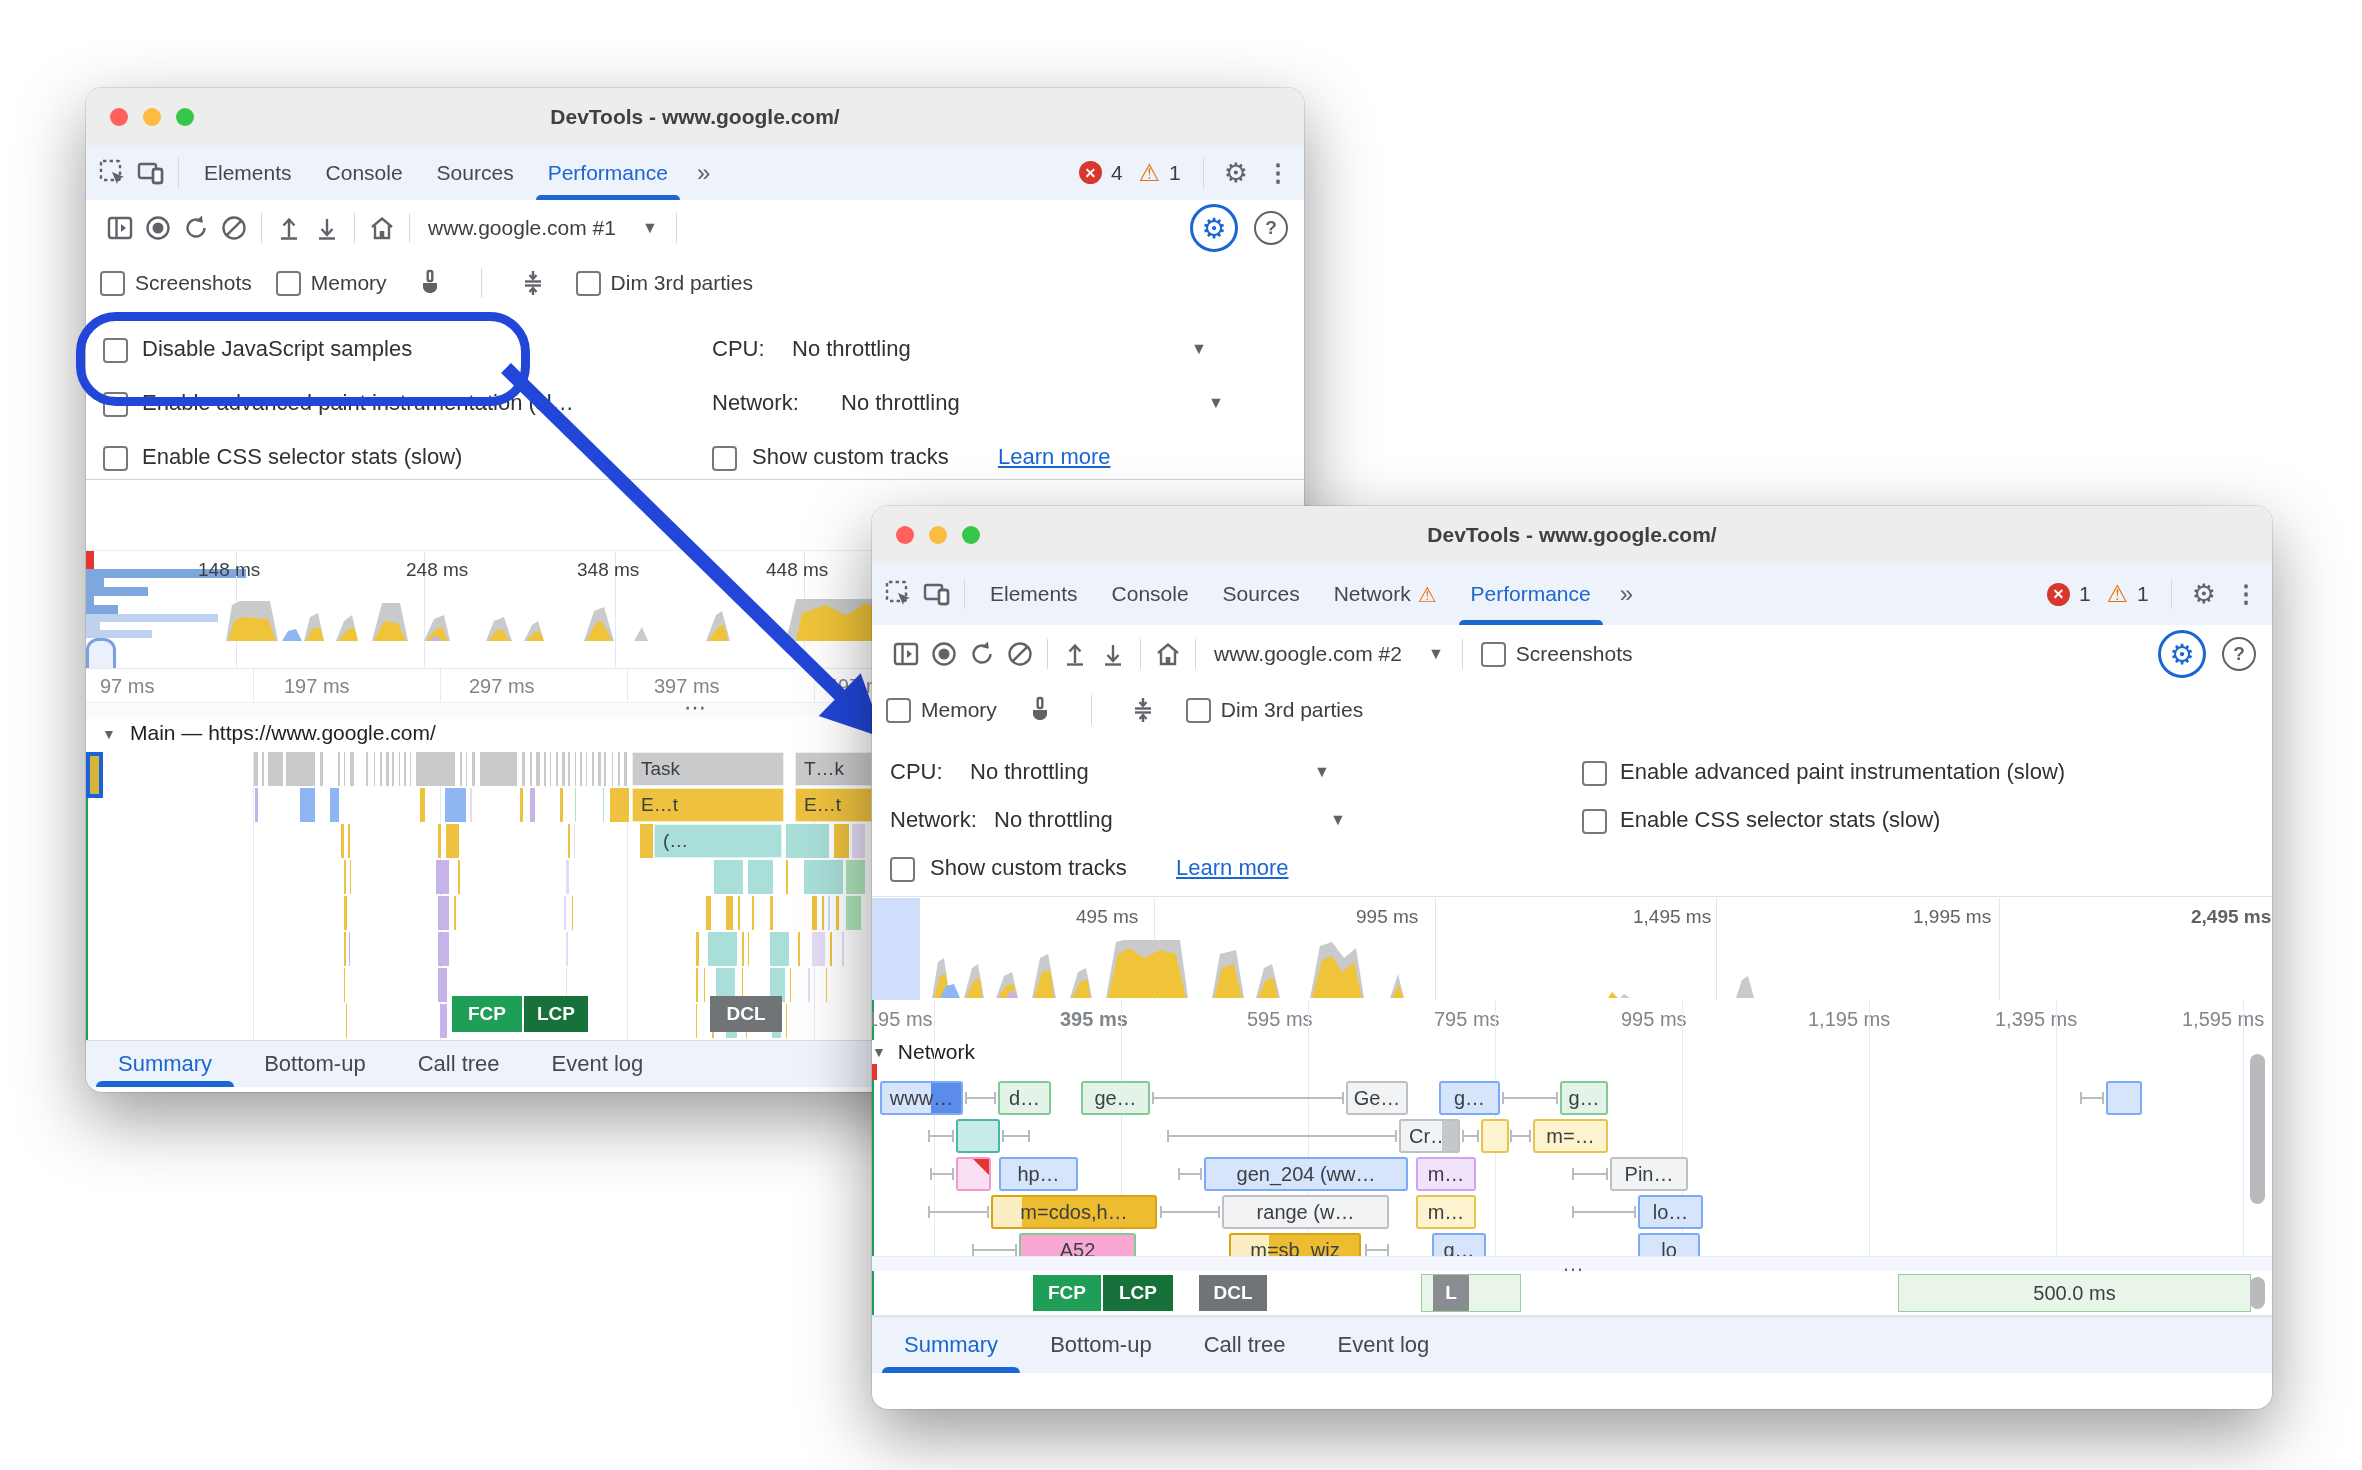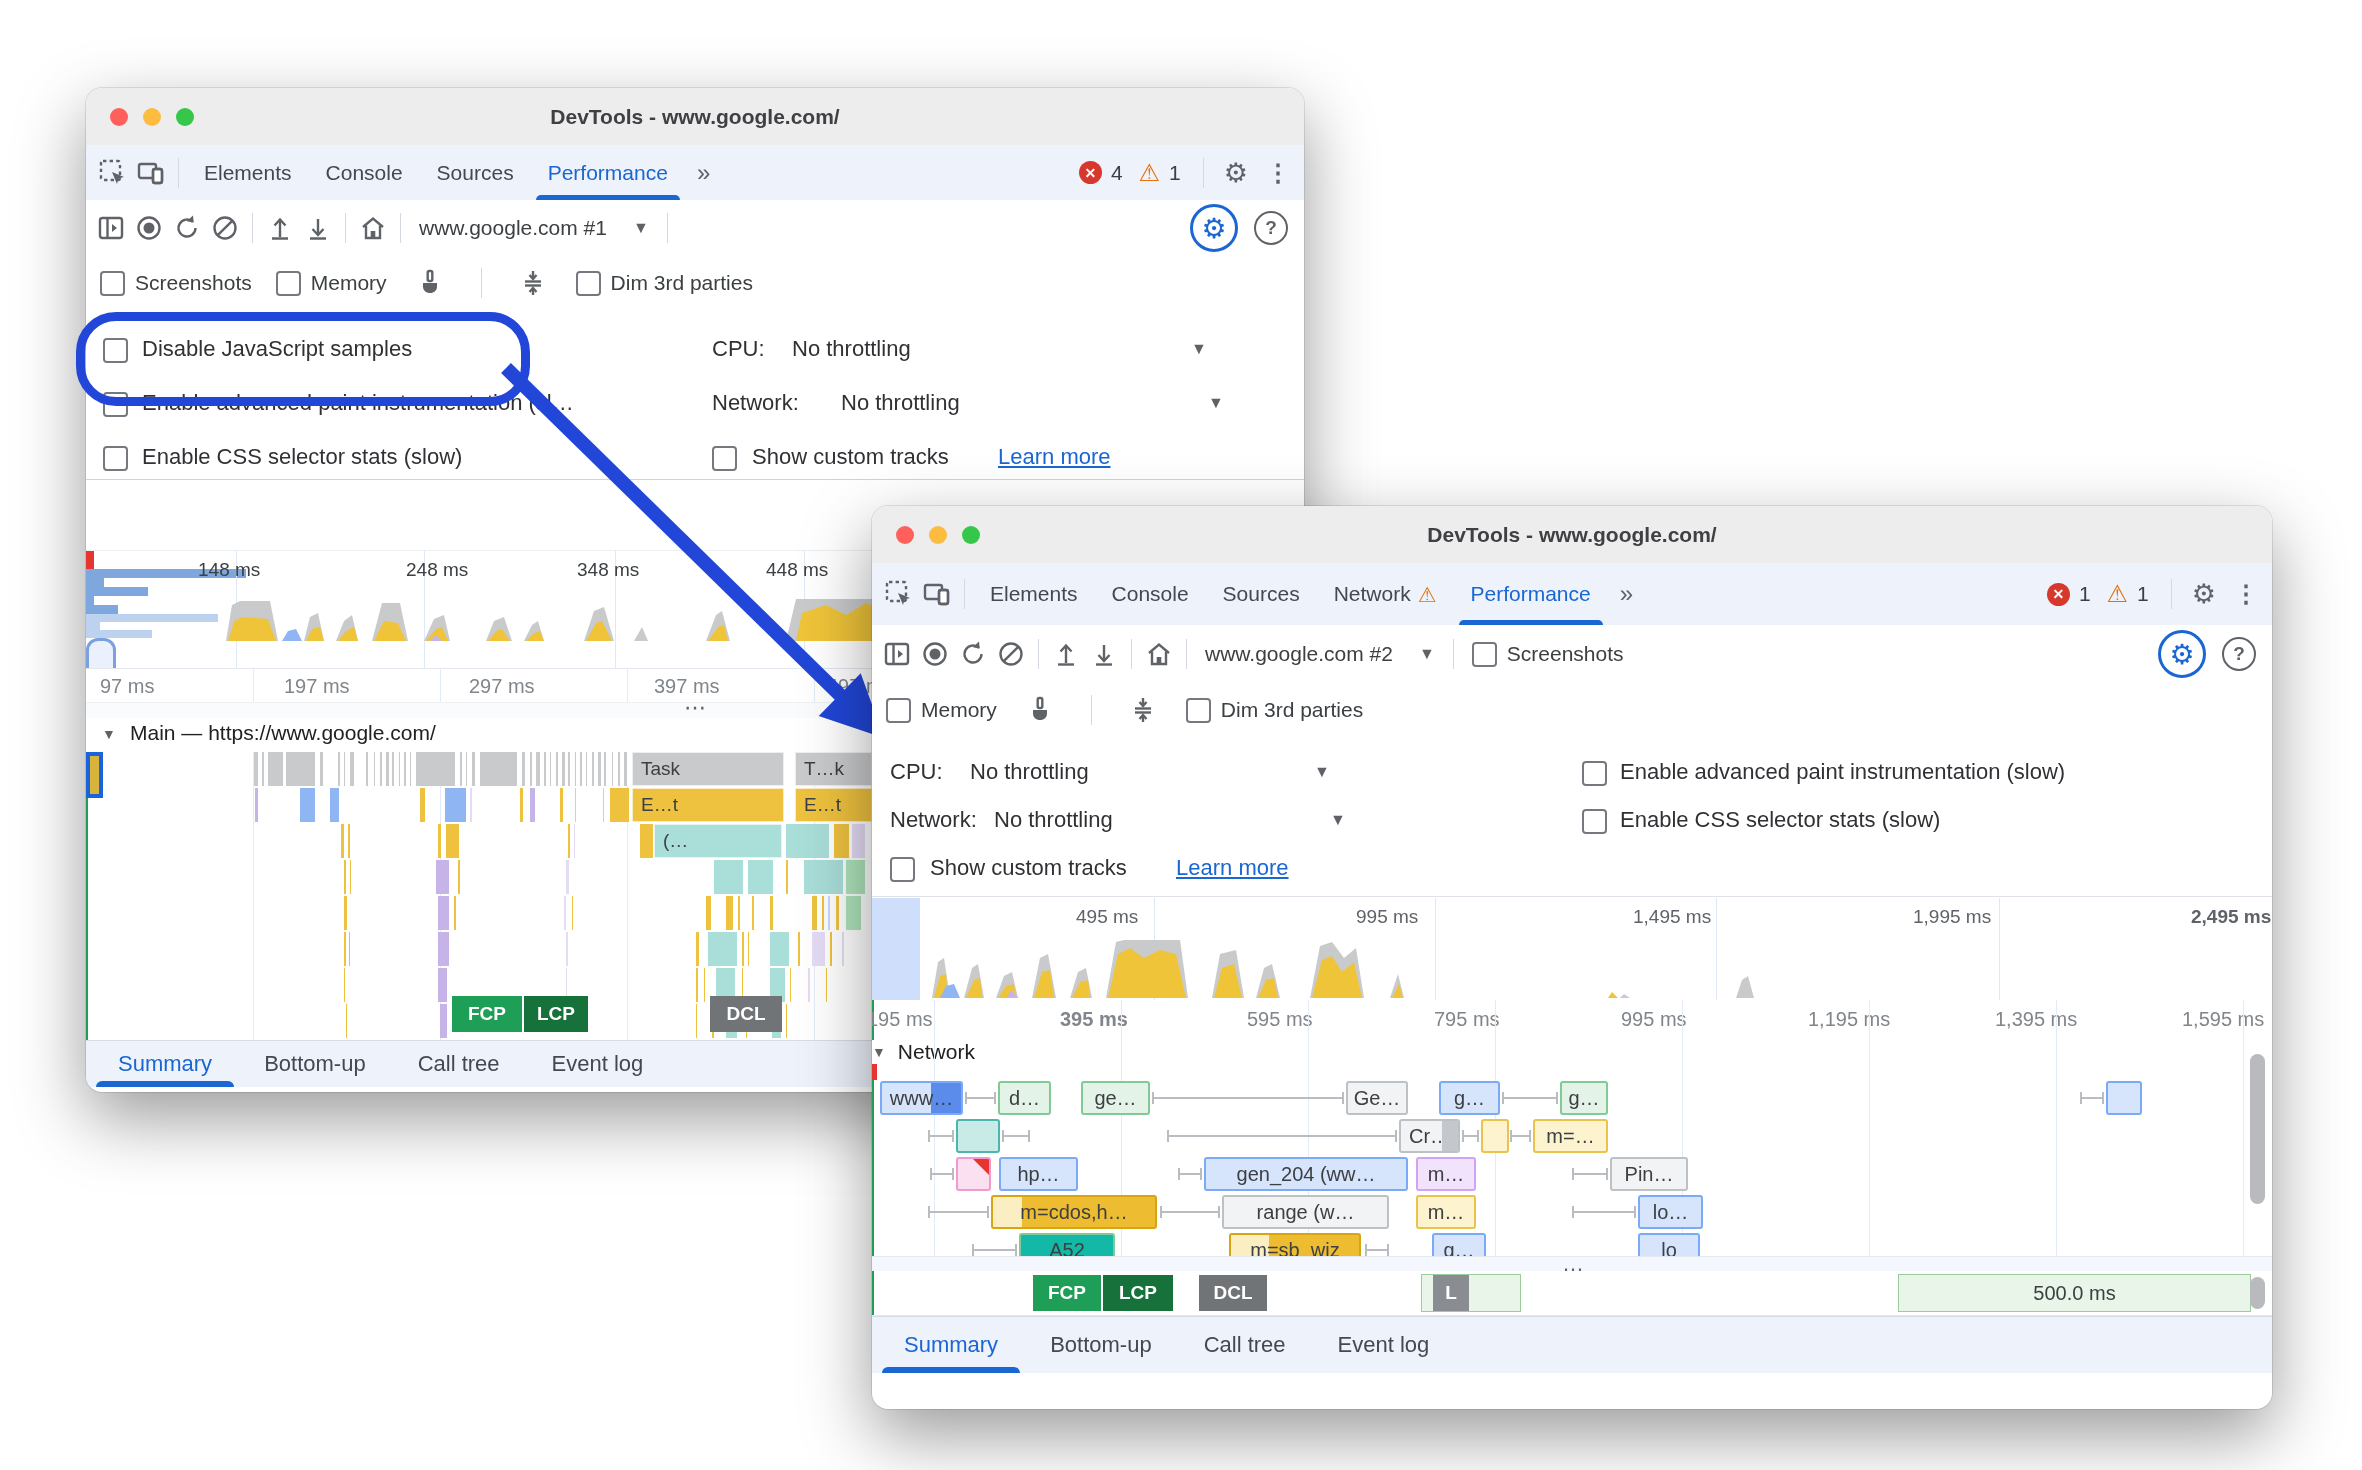--- a/index.html
+++ b/index.html
@@ -15,21 +15,21 @@
   .light{width:18px;height:18px;border-radius:50%;}
   .tabbar{position:absolute;left:0;right:0;background:#eef2fb;border-bottom:1px solid #d8dce6;
           display:flex;align-items:center;font-size:21px;color:#45484e;}
   .tab{height:100%;display:flex;align-items:center;padding:0 17px;position:relative;white-space:nowrap;}
   .tab.active{color:#1a66d2;}
   .tab.active::after{content:"";position:absolute;left:5px;right:5px;bottom:0;height:5px;
                      background:#1a66d2;border-radius:5px 5px 0 0;}
   .vdiv{width:1px;height:30px;background:#d4d8e2;margin:0 8px;flex:0 0 auto;}
   .ticon{display:flex;align-items:center;justify-content:center;width:38px;height:38px;color:#5f6368;flex:0 0 auto;}
   .toolrow{position:absolute;left:0;right:0;background:#fff;display:flex;align-items:center;
-           font-size:21px;color:#3c4043;}
+           font-size:21px;color:#3c4043;padding-left:9px;}
   .cb{width:21px;height:21px;border:2.5px solid #75787e;border-radius:4px;background:#fff;flex:0 0 auto;}
   .cbl{display:flex;align-items:center;gap:10px;white-space:nowrap;}
   .caret{color:#5f6368;font-size:16px;}
   .errball{width:23px;height:23px;border-radius:50%;background:#d7382e;color:#fff;font-size:14px;font-weight:700;
            display:flex;align-items:center;justify-content:center;}
   .warntri{color:#e8710a;font-size:24px;line-height:1;}
   .cnt{font-size:21px;color:#3c4043;margin-left:5px;}
   .gearblue{width:42px;height:42px;border-radius:50%;border:3.5px solid #1a66d2;color:#1a66d2;
             display:flex;align-items:center;justify-content:center;font-size:28px;}
   .helpc{width:30px;height:30px;border-radius:50%;border:2.5px solid #5f6368;color:#5f6368;font-weight:700;
@@ -683,21 +683,21 @@
           <div style="position: absolute; right: 0px; top: 0px; width: 0px; height: 0px; border-left: 16px solid transparent; border-top: 16px solid rgb(229, 53, 46);"></div>
         </div>
         <div class="netbox" style="left: 127px; top: 117px; width: 79px; border: 2px solid rgb(123, 170, 247); background: rgb(214, 228, 252); z-index: 2;">hp…</div>
         <div class="netbox" style="left: 332px; top: 117px; width: 204px; border: 2px solid rgb(123, 170, 247); background: rgb(214, 228, 252); z-index: 2;">gen_204 (ww…</div>
         <div class="netbox" style="left: 544px; top: 117px; width: 60px; border: 2px solid rgb(208, 163, 245); background: rgb(241, 227, 251); z-index: 2;">m…</div>
         <div class="netbox" style="left: 738px; top: 117px; width: 78px; border: 2px solid rgb(189, 193, 198); background: rgb(241, 243, 244); z-index: 2;">Pin…</div>
         <div class="netbox" style="left: 119px; top: 155px; width: 166px; border: 2px solid rgb(216, 165, 18); background: linear-gradient(to right, rgb(250, 238, 194) 0px, rgb(250, 238, 194) 18%, rgb(238, 188, 49) 18%, rgb(238, 188, 49) 100%); z-index: 2;">m=cdos,h…</div>
         <div class="netbox" style="left: 350px; top: 155px; width: 167px; border: 2px solid rgb(189, 193, 198); background: rgb(241, 243, 244); z-index: 2;">range (w…</div>
         <div class="netbox" style="left: 544px; top: 155px; width: 60px; border: 2px solid rgb(233, 195, 75); background: rgb(253, 243, 207); z-index: 2;">m…</div>
         <div class="netbox" style="left: 766px; top: 155px; width: 65px; border: 2px solid rgb(123, 170, 247); background: rgb(214, 228, 252); z-index: 2;">lo…</div>
-        <div class="netbox" style="left: 147px; top: 193px; width: 96px; border: 2px solid rgb(129, 201, 149); background: #14b8a6; z-index: 2;">A52</div>
+        <div class="netbox" style="left: 147px; top: 193px; width: 117px; border: 2px solid rgb(129, 201, 149); background: #f9a8d4; z-index: 2;">A52</div>
         <div class="netbox" style="left: 357px; top: 193px; width: 132px; border: 2px solid rgb(216, 165, 18); background: linear-gradient(to right, rgb(250, 238, 194) 0px, rgb(250, 238, 194) 30%, rgb(238, 188, 49) 30%, rgb(238, 188, 49) 100%); z-index: 2;">m=sb_wiz</div>
         <div class="netbox" style="left: 560px; top: 193px; width: 54px; border: 2px solid rgb(123, 170, 247); background: rgb(214, 228, 252); z-index: 2;">g…</div>
         <div class="netbox" style="left: 766px; top: 193px; width: 62px; border: 2px solid rgb(123, 170, 247); background: rgb(214, 228, 252); z-index: 2;">lo</div>
         <div style="left: 655px; top: 35px; width: 5px; height: 16px; background: rgb(229, 53, 46); z-index: 3;"></div>
         <div class="scrollpill" style="left: 1378px; top: 14px; width: 15px; height: 150px;"></div>
         <div style="left: 161px; top: 0px; width: 2px; height: 216px; background: rgb(30, 158, 87); z-index: 4;"></div>
       </div>
 
   <div class="abs" style="left:0;top:750px;width:100%;height:15px;background:#f4f7fd;border-top:1px solid #e6eaf2">
     <span class="abs" style="left:690px;top:-6px;font-size:22px;color:#5f6368;letter-spacing:2px">…</span>

